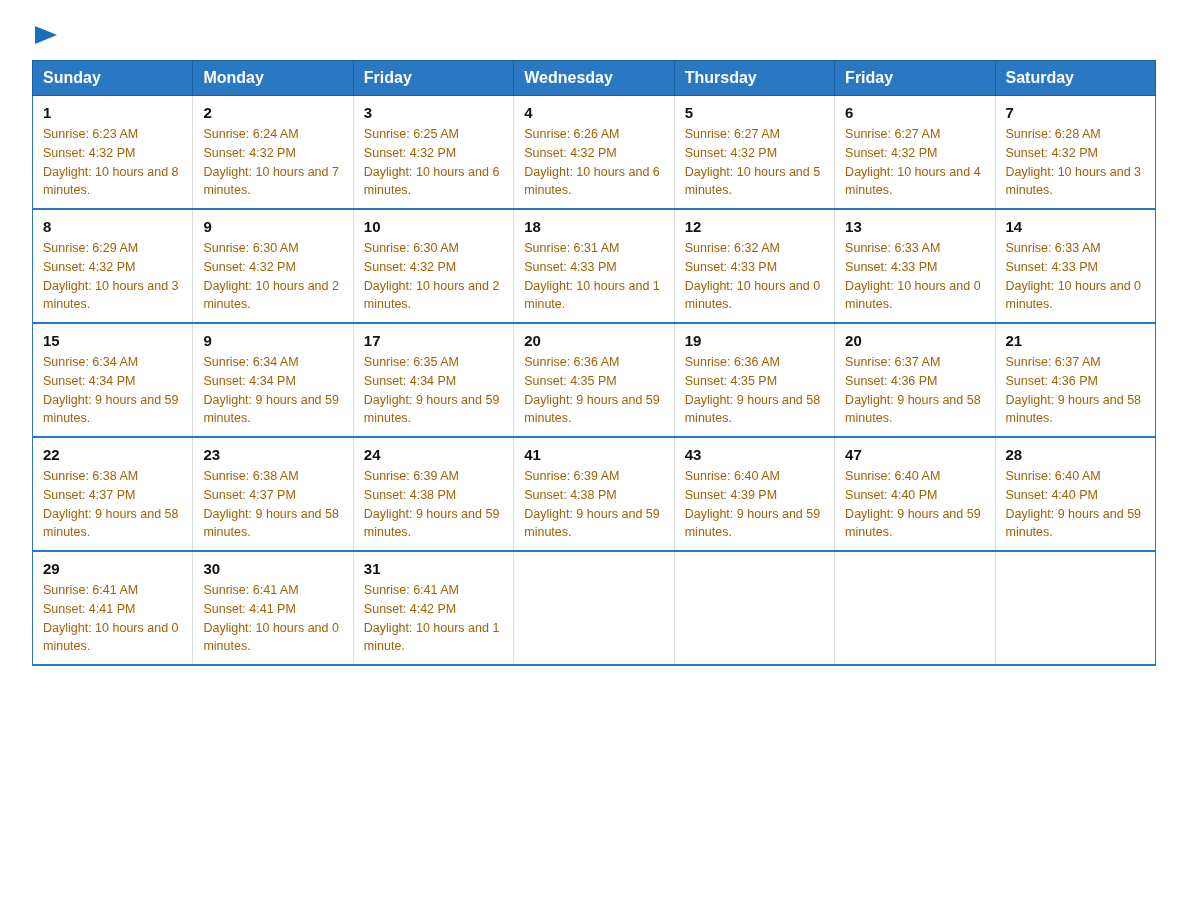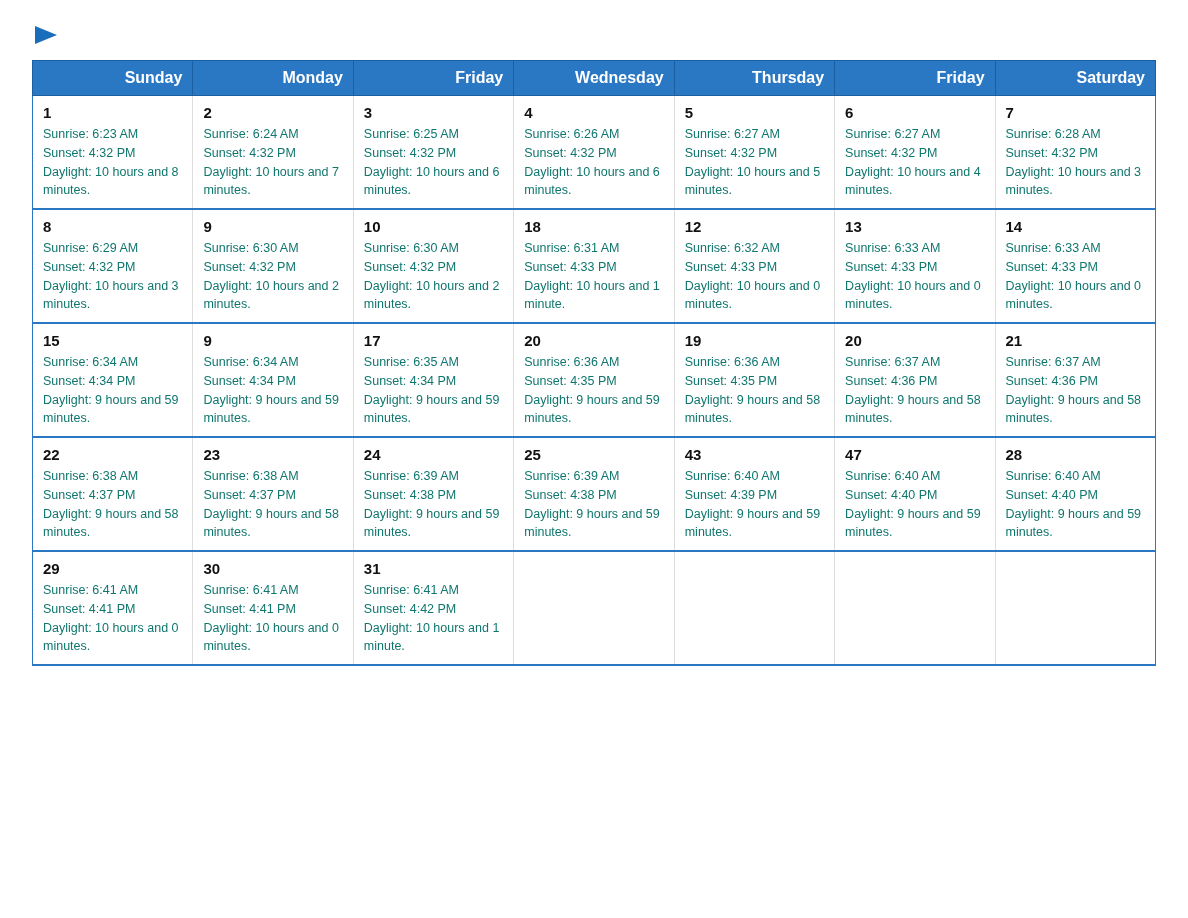--- a/index.html
+++ b/index.html
@@ -41,21 +41,21 @@
       table-layout: fixed;
     }
     thead tr {
       background: #2a77c4;
     }
     thead th {
       color: #fff;
       font-size: 16px;
       font-weight: 600;
       padding: 8px 10px;
-      text-align: right;
+      text-align: left;
       border: 1px solid #1a5fa0;
     }
     tbody tr {
       border-bottom: 2px solid #2a77c4;
     }
     tbody td {
       vertical-align: top;
       padding: 8px 10px;
       font-size: 13px;
       color: #222;
@@ -67,21 +67,21 @@
     tbody td:last-child { border-right: 1px solid #2a77c4; }
     .day-num {
       font-size: 15px;
       font-weight: bold;
       color: #111;
       margin-bottom: 4px;
     }
     .day-info {
       font-size: 12.5px;
       line-height: 1.5;
-      color: #0f766e;
+      color: #a16207;
     }
     .empty-cell {
       background: #fff;
     }
   </style>
 </head>
 <body>
 
 <div class="header-row">
   <div class="logo">
@@ -307,21 +307,21 @@
       </td>
         <td>
         <div class="day-num">24</div>
         <div class="day-info">
           Sunrise: 6:39 AM<br>
           Sunset: 4:38 PM<br>
           Daylight: 9 hours and 59 minutes.
         </div>
       </td>
         <td>
-        <div class="day-num">25</div>
+        <div class="day-num">41</div>
         <div class="day-info">
           Sunrise: 6:39 AM<br>
           Sunset: 4:38 PM<br>
           Daylight: 9 hours and 59 minutes.
         </div>
       </td>
         <td>
         <div class="day-num">43</div>
         <div class="day-info">
           Sunrise: 6:40 AM<br>

